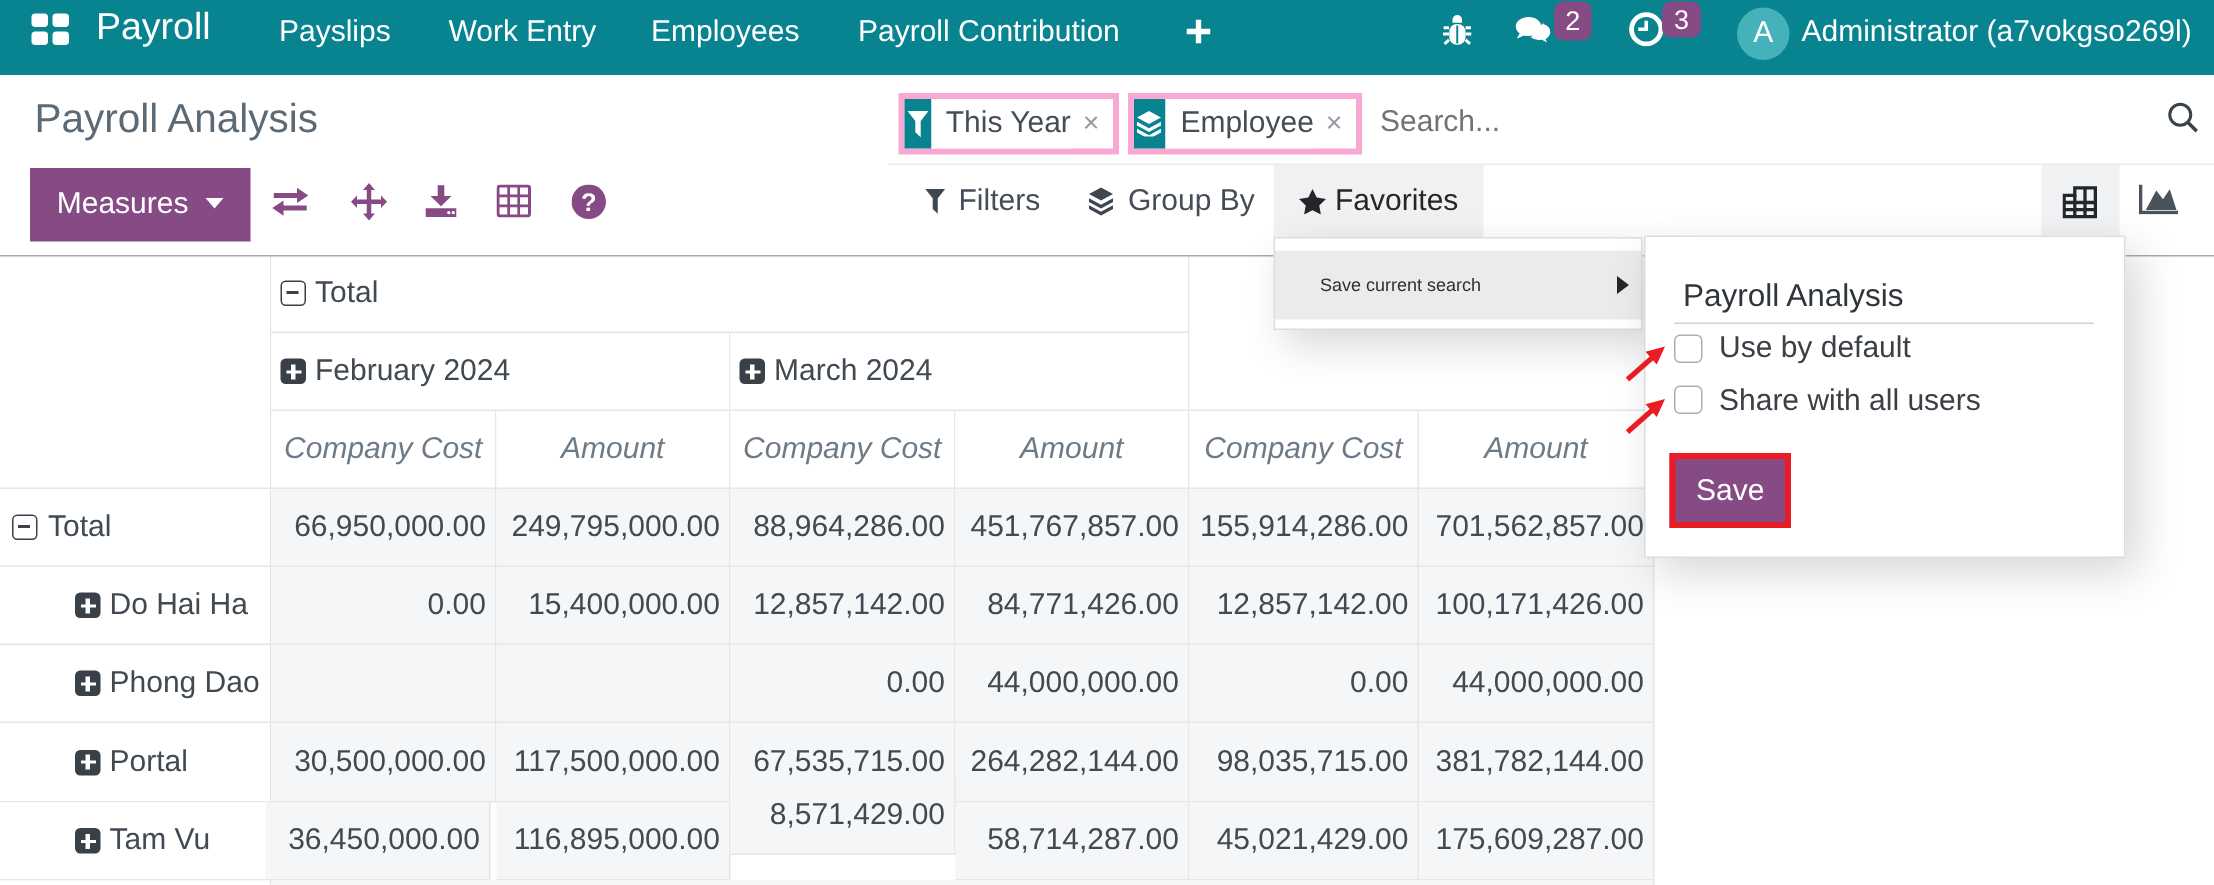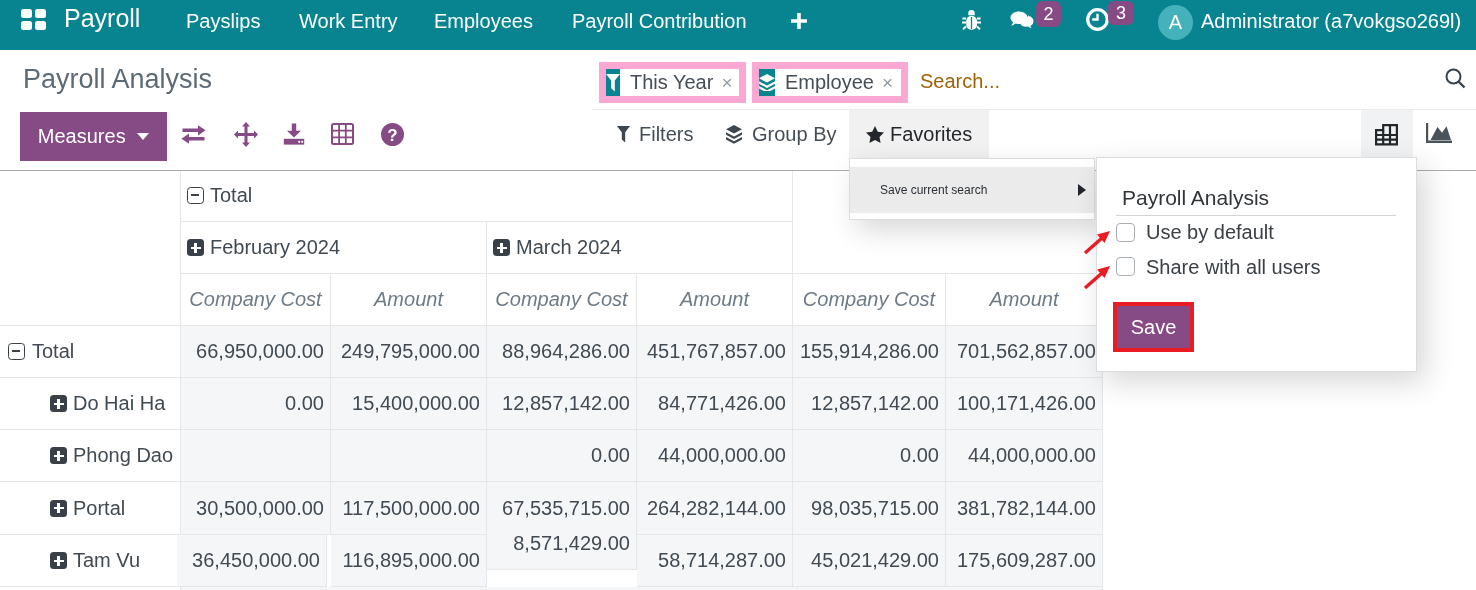--- a/index.html
+++ b/index.html
@@ -13,26 +13,26 @@
 #nav .brand { position:absolute; left:64px; top:4px; font-size:25px; color:#fff; }
 .navitem { position:absolute; top:0; height:42px; line-height:42px; font-size:20px; color:#fff; }
 #apps-icon { position:absolute; left:21px; top:9px; width:25px; height:21px; }
 #apps-icon div { position:absolute; width:11px; height:9px; background:#fff; border-radius:2.5px; }
 .badge { position:absolute; background:#864a85; color:#fff; border-radius:6px; font-size:18px;
   text-align:center; }
 #avatar { position:absolute; left:1158px; top:5px; width:35px; height:35px; border-radius:50%;
   background:#45b1ba; color:#fff; font-size:20px; text-align:center; line-height:35px; }
 
 
-.facet { position:absolute; top:62px; height:41px; border:7px solid #f9a8d4; display:flex; }
+.facet { position:absolute; top:62px; height:41px; border:4px solid #f9a8d4; display:flex; }
 .facet .ficon { width:26px; height:100%; background:#088490; display:flex; align-items:center; justify-content:center; }
 .facet .flabel { background:#fff; display:flex; align-items:center; font-size:20px; color:#454e57; padding-left:10px; white-space:nowrap; }
 .facet .fx { color:#949ba2; font-size:19px; padding:0 9px 0 8px; display:flex; align-items:center; }
 #searchline { position:absolute; left:592px; top:109px; width:884px; height:1px; background:#ebebeb; }
-#search-ph { position:absolute; left:920px; top:70px; font-size:20px; color:#a16207; }
+#search-ph { position:absolute; left:920px; top:70px; font-size:20px; color:#737373; }
 
 
 #title { position:absolute; left:23px; top:64px; font-size:27px; color:#5c6a76; }
 #measures { position:absolute; left:20px; top:112px; width:147px; height:49px; background:#864a85;
   color:#fff; font-size:20px; text-align:center; line-height:49px; }
 .cpbtn { position:absolute; top:110px; height:48px; display:flex; align-items:center; font-size:20px; color:#454e57; }
 #fav-toggle { position:absolute; left:849px; top:110px; width:140px; height:48px; background:#f1f1f1; }
 #vs-pivot { position:absolute; left:1361px; top:110px; width:52px; height:48px; background:#f1f2f3; }
 #divider { position:absolute; left:0; top:170px; width:1476px; height:1px; background:#ababab; z-index:2; }
 

